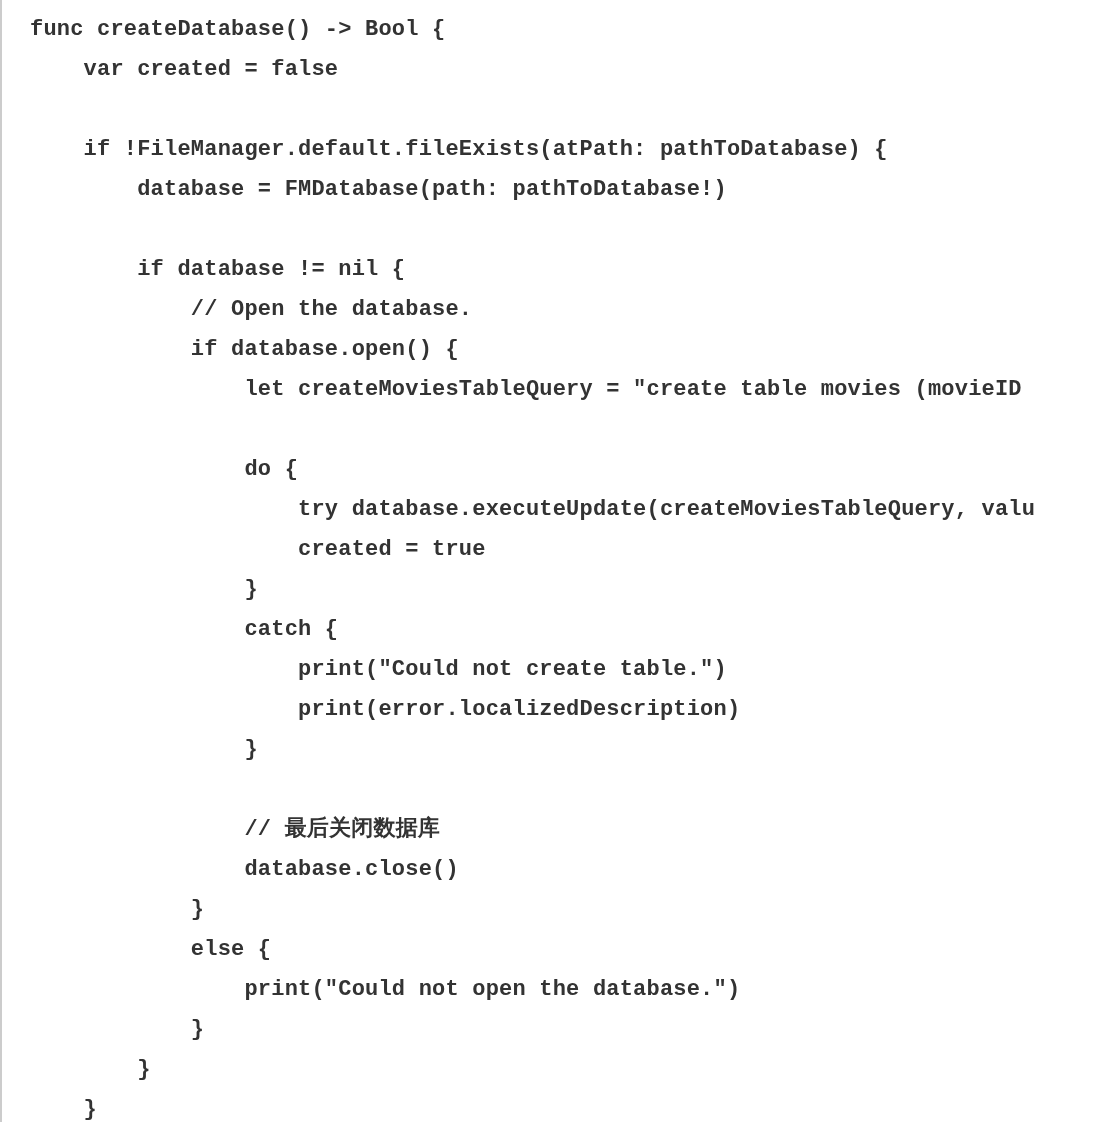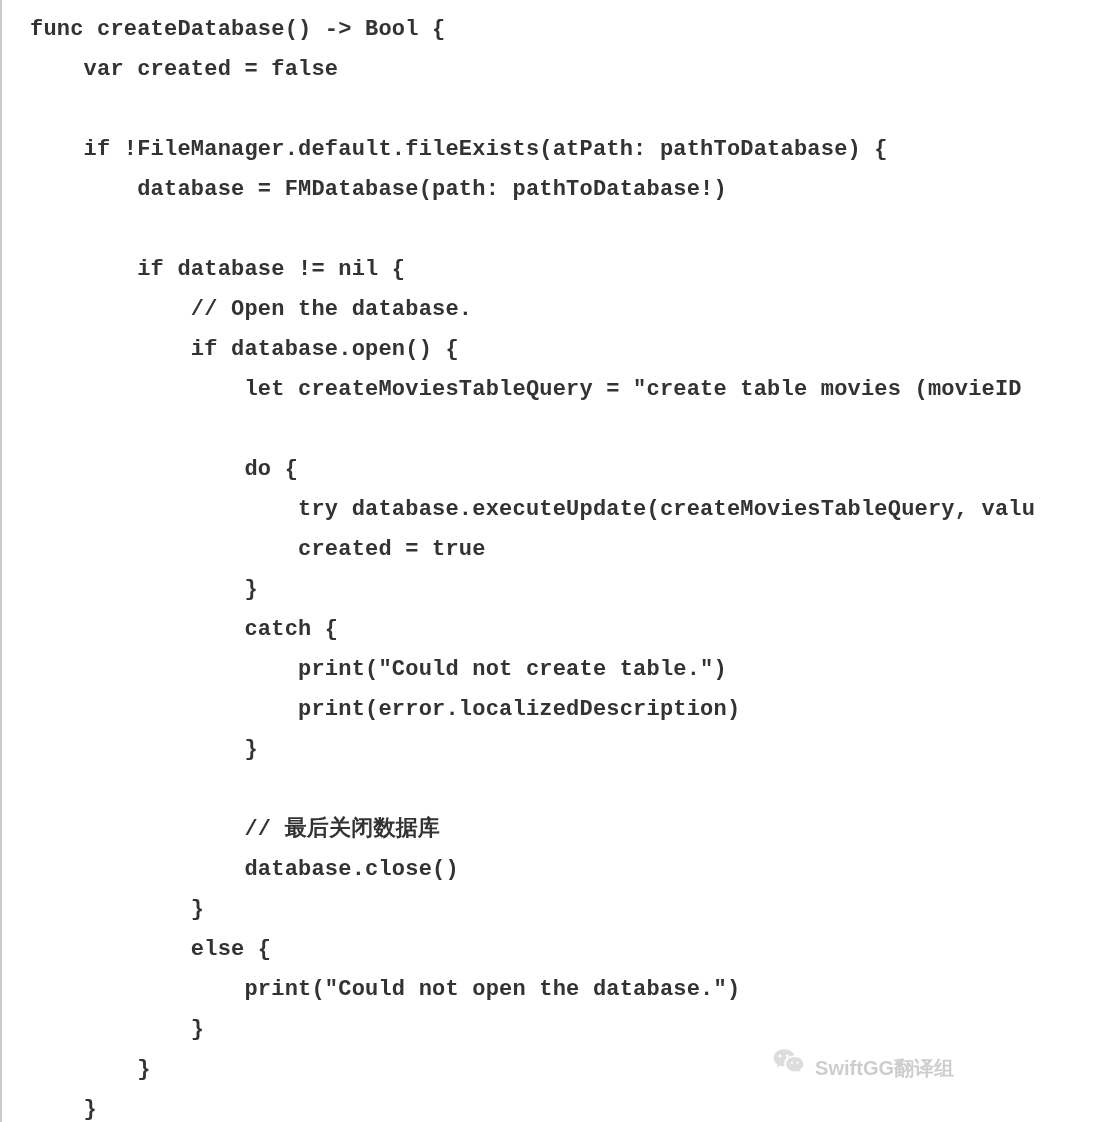--- a/index.html
+++ b/index.html
@@ -76,26 +76,13 @@
             }
             else {
                 print("Could not open the database.")
             }
         }
     }
 
     return created
 }</pre>
 
-  <div class="watermark">
-    <span>
-      <svg viewBox="0 0 40 40" fill="none">
-        <path d="M14 7C7.9 7 3 11.3 3 16.6c0 3 1.7 5.6 4.3 7.4l-1.1 3.3 3.8-1.9c1.2.3 2.5.5 3.9.5.4 0 .8 0 1.2-.1-.3-.9-.4-1.8-.4-2.8 0-5 4.6-9 10.3-9 .4 0 .8 0 1.2.1C25.1 9.8 20 7 14 7z" fill="#999"></path>
-        <circle cx="10" cy="14.5" r="1.6" fill="#fff"></circle>
-        <circle cx="18" cy="14.5" r="1.6" fill="#fff"></circle>
-        <path d="M36 23.5c0-4.4-4.3-8-9.6-8s-9.6 3.6-9.6 8 4.3 8 9.6 8c1.1 0 2.2-.2 3.2-.5l3.2 1.6-.9-2.8c2.5-1.5 4.1-3.9 4.1-6.3z" fill="#999"></path>
-        <circle cx="23.2" cy="22" r="1.3" fill="#fff"></circle>
-        <circle cx="29.6" cy="22" r="1.3" fill="#fff"></circle>
-      </svg>
-    </span>
-    <span>SwiftGG翻译组</span>
-  </div>
 </div>
 
 </body></html>

